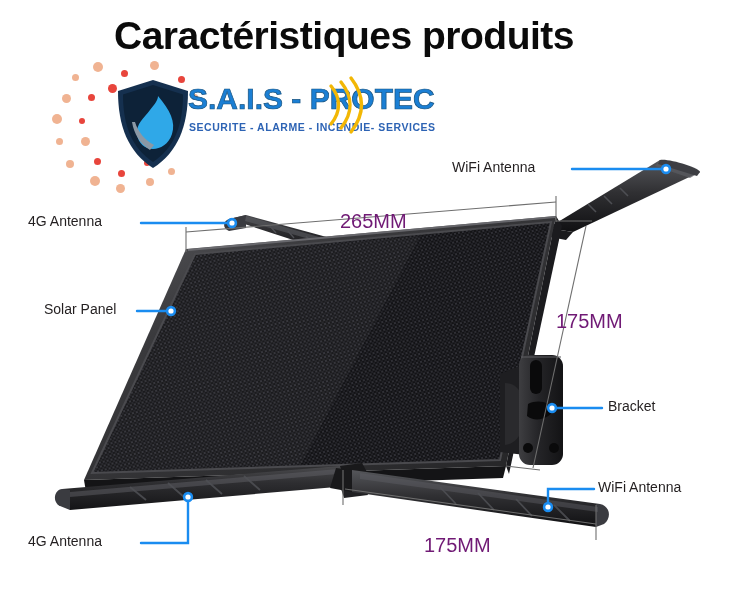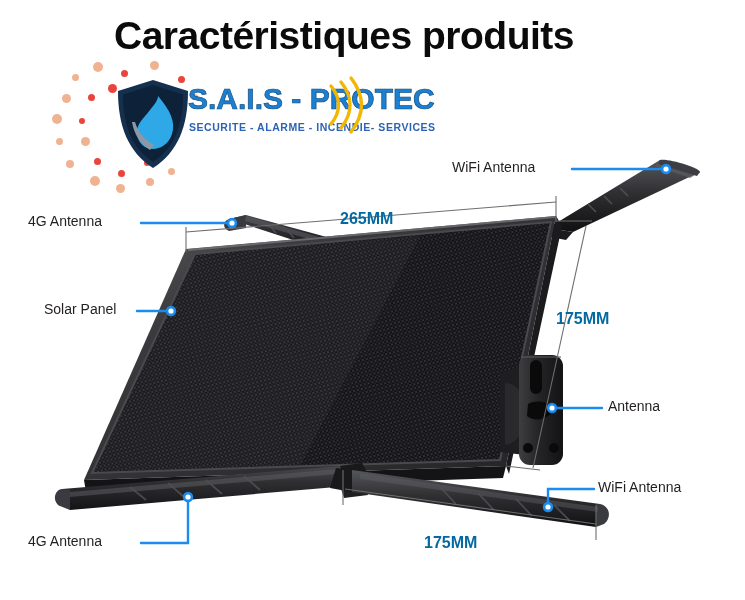--- a/index.html
+++ b/index.html
@@ -39,21 +39,21 @@
 
   
   .callout{
     position:absolute;
     font-family:"Liberation Sans","DejaVu Sans",sans-serif;
     font-size:14px;color:#231f20;white-space:nowrap;
   }
   .dim{
     position:absolute;
     font-family:"Liberation Sans","DejaVu Sans",sans-serif;
-    font-weight:bold;font-size:16px;color:#0369a1;white-space:nowrap;
+    font-weight:normal;font-size:20px;color:#701a75;white-space:nowrap;
   }
   .leaders{position:absolute;left:0;top:0;width:745px;height:600px;pointer-events:none;}
 </style>
 </head>
 <body>
 
 <div id="stage">
 
   <div class="title">Caractéristiques produits</div>
 
@@ -254,21 +254,21 @@
         <circle cx="188" cy="497" r="2.6" fill="#ffffff"></circle>
     </g>
   </svg>
 
   <div class="callout" style="left:452px;top:159px;">WiFi Antenna</div>
 
   <div class="callout" style="left:28px;top:213px;">4G Antenna</div>
 
   <div class="callout" style="left:28px;top:301px;margin-left:16px;">Solar Panel</div>
 
-  <div class="callout" style="left:608px;top:398px;">Antenna</div>
+  <div class="callout" style="left:608px;top:398px;">Bracket</div>
 
   <div class="callout" style="left:598px;top:479px;">WiFi Antenna</div>
 
   <div class="callout" style="left:28px;top:533px;">4G Antenna</div>
 
   <div class="dim" style="left:340px;top:210px;">265MM</div>
 
   <div class="dim" style="left:556px;top:310px;">175MM</div>
 
   <div class="dim" style="left:424px;top:534px;">175MM</div>

